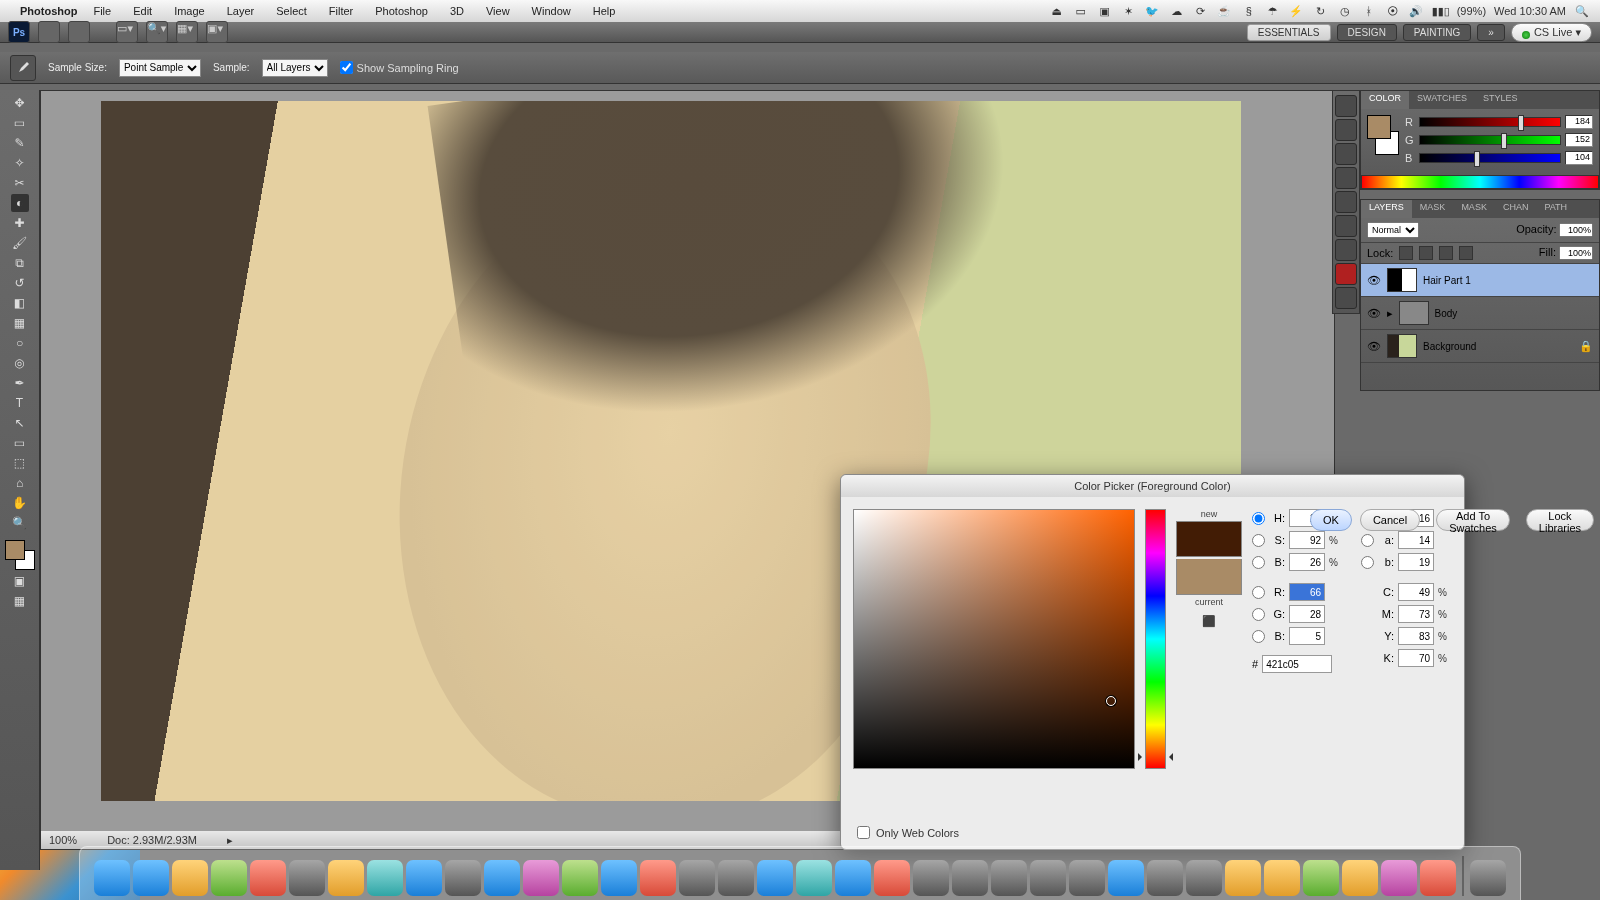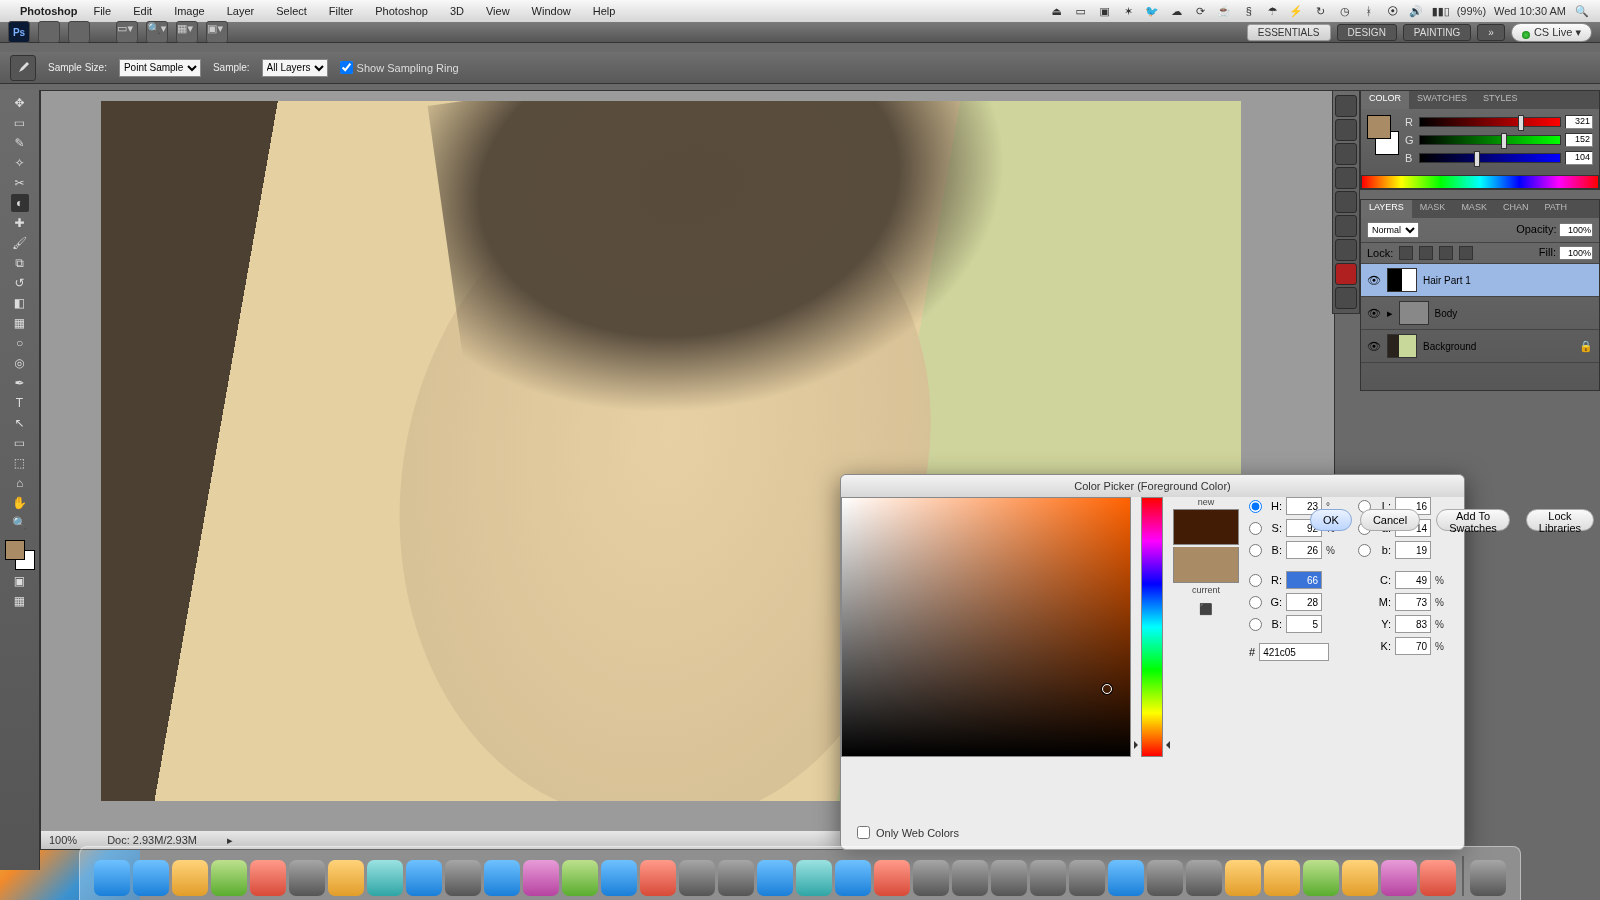--- a/index.html
+++ b/index.html
@@ -97,21 +97,21 @@
 .layer.sel{background:#9cb9e6;color:#000}
 .layer .eye{width:14px;height:14px;display:flex;align-items:center;justify-content:center}
 .layer .th{width:30px;height:24px;background:#888;border:1px solid #333}
 .layer .th.mask{background:linear-gradient(90deg,#000 50%,#fff 50%)}
 .layer .nm{font-size:10px}
 .layer .lock{margin-left:auto}
 
 
 .picker{position:absolute;top:474px;left:840px;width:625px;height:376px;background:#ececec;border:1px solid #888;box-shadow:0 6px 24px rgba(0,0,0,0.5);border-radius:6px;display:flex;flex-direction:column}
 .picker .tb{height:22px;background:linear-gradient(#f3f3f3,#d7d7d7);border-radius:6px 6px 0 0;text-align:center;line-height:22px;font-size:11px;color:#333}
-.picker .pb{flex:1;display:flex;padding:0;gap:10px}
+.picker .pb{flex:1;display:flex;padding:12px;gap:10px}
 .satbox{width:290px;height:260px;position:relative;border:1px solid #888;background:linear-gradient(to top,#000,transparent),linear-gradient(to right,#fff,hsl(23 100% 50%))}
 .satbox .cur{position:absolute;width:10px;height:10px;border:1px solid #fff;border-radius:50%;box-shadow:0 0 0 1px #000;transform:translate(-50%,-50%)}
 .huebar{width:22px;height:260px;border:1px solid #888;background:linear-gradient(to bottom,#f00,#f0f,#00f,#0ff,#0f0,#ff0,#f00);position:relative}
 .huebar .hk{position:absolute;left:-4px;right:-4px;height:4px;border-top:4px solid transparent;border-bottom:4px solid transparent}
 .huebar .hk::before,.huebar .hk::after{content:"";position:absolute;width:0;height:0;border-top:4px solid transparent;border-bottom:4px solid transparent;top:-4px}
 .huebar .hk::before{left:-4px;border-left:4px solid #333}
 .huebar .hk::after{right:-4px;border-right:4px solid #333}
 .prev{display:flex;flex-direction:column;align-items:center;gap:2px}
 .prev .newc{width:66px;height:36px;background:#421c05;border:1px solid #888}
 .prev .curc{width:66px;height:36px;background:#a98b66;border:1px solid #888;border-top:none}
@@ -294,21 +294,21 @@
       <div class="swatch">
         <div class="bg2"></div>
         <div class="fg2"></div>
       </div>
       <div class="sliders">
         <div class="srow">
             <span class="lbl">R</span>
             <div class="bar r">
               <div class="knob" style="left:72%"></div>
             </div>
-            <div class="val">321</div>
+            <div class="val">184</div>
           </div>
         <div class="srow">
             <span class="lbl">G</span>
             <div class="bar g">
               <div class="knob" style="left:60%"></div>
             </div>
             <div class="val">152</div>
           </div>
         <div class="srow">
             <span class="lbl">B</span>

